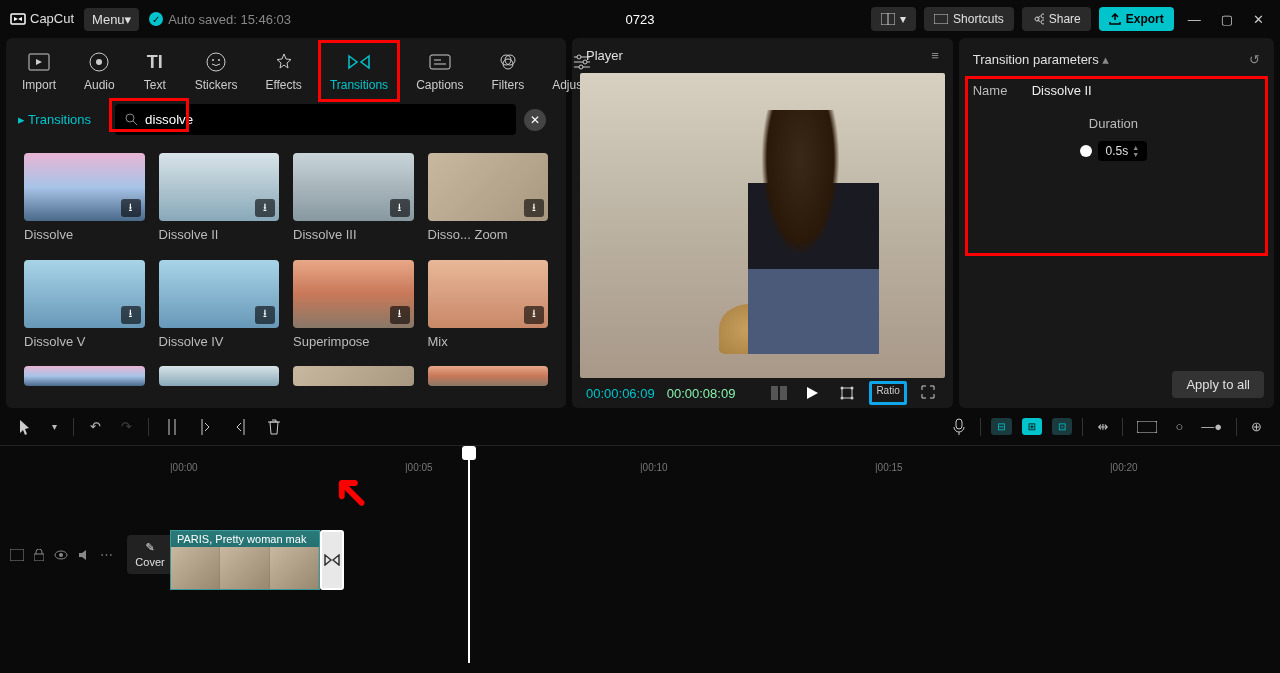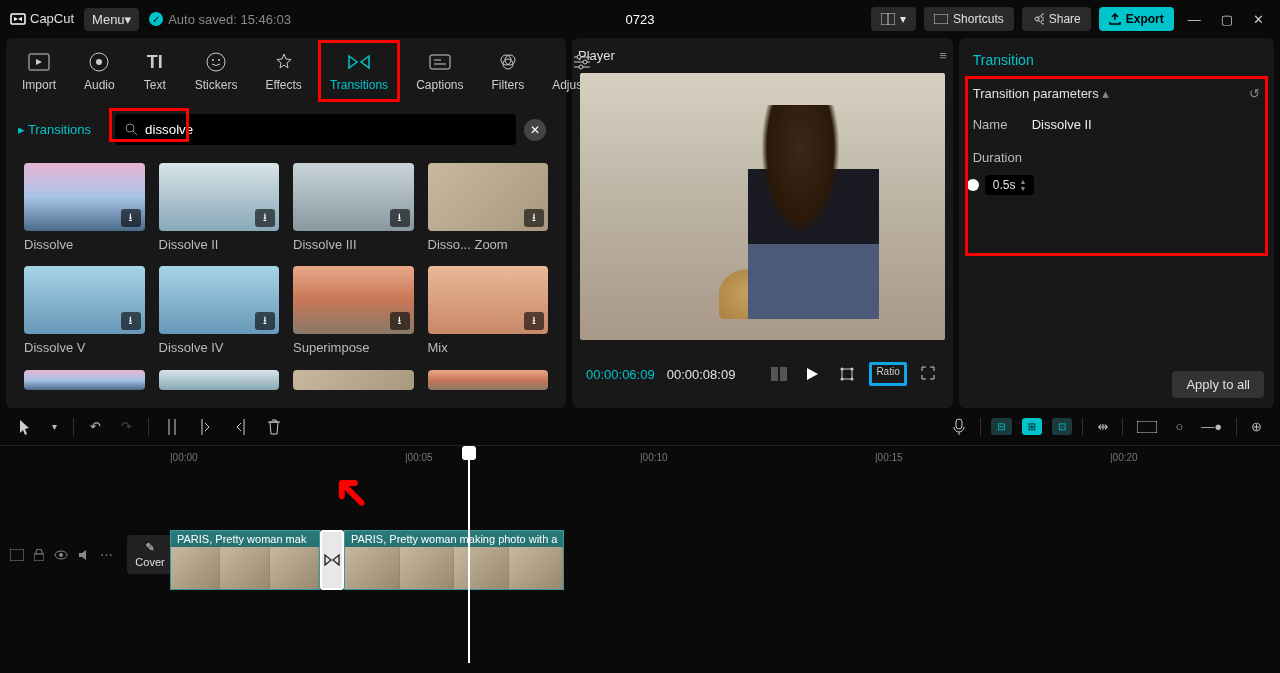--- a/index.html
+++ b/index.html
@@ -39,27 +39,27 @@
   .thumb.sky2{background:linear-gradient(180deg,#d8e4e8 0%,#88a8b8 100%)}
   .thumb.city{background:linear-gradient(180deg,#c8d4d8 0%,#8898a0 100%)}
   .thumb.photo{background:linear-gradient(135deg,#c8b8a0,#a89880)}
   .thumb.tower{background:linear-gradient(180deg,#a8d4e8 0%,#6898b8 100%)}
   .thumb.coast{background:linear-gradient(180deg,#e8a888 0%,#c87858 50%,#887868 100%)}
   .thumb.sunset{background:linear-gradient(180deg,#e8b898 0%,#c88868 100%)}
   .dl-badge{position:absolute;right:4px;bottom:4px;width:20px;height:18px;background:rgba(0,0,0,.6);border-radius:3px;display:flex;align-items:center;justify-content:center;color:#fff;font-size:11px}
   .grid-label{color:#bbb;font-size:13px;white-space:nowrap;overflow:hidden;text-overflow:ellipsis}
   
   .center-panel{flex:1;background:#181818;border-radius:6px;display:flex;flex-direction:column}
-  .player-header{display:flex;align-items:flex-start;justify-content:space-between;padding:10px 6px}
+  .player-header{display:flex;align-items:flex-start;justify-content:space-between;padding:10px 14px}
   .player-view{flex:1;margin:0 8px;border-radius:2px;background:linear-gradient(180deg,#d8d0c0 0%,#c0b8a8 40%,#a89888 100%);position:relative}
   .figure-shape{position:absolute;right:18%;top:12%;width:36%;height:80%;background:radial-gradient(ellipse at 40% 20%,#3a2818 0%,#2a1808 30%,transparent 35%),linear-gradient(180deg,transparent 0%,transparent 30%,#1a1a22 30%,#1a1a22 65%,#4a5a78 65%)}
   .basket{position:absolute;left:38%;bottom:8%;width:60px;height:50px;background:radial-gradient(ellipse,#c8a060,#a88040);border-radius:50% 50% 10% 10%}
-  .player-controls{display:flex;align-items:center;padding:22px 14px;gap:12px}
+  .player-controls{display:flex;align-items:center;padding:3px 14px;gap:12px}
   .time-cur{color:#00c4cc;font-variant-numeric:tabular-nums}
-  .time-tot{color:#e5e5e5;font-variant-numeric:tabular-nums}
+  .time-tot{color:#86efac;font-variant-numeric:tabular-nums}
   .pc-center{margin-left:20px;display:flex;gap:10px}
   .pc-right{margin-left:auto;display:flex;gap:10px}
   .pc-btn{cursor:pointer;color:#ccc;padding:4px}
   .ratio-btn{border:3px solid #0ea5e9;padding:1px 4px;font-size:10px;border-radius:2px}
   
   .right-panel{width:320px;background:#181818;border-radius:6px;padding:14px;display:flex;flex-direction:column;position:relative}
   .rp-title{color:#00c4cc;font-size:14px;font-weight:500;margin-bottom:18px}
   .rp-section{font-weight:500;margin-bottom:16px;display:flex;align-items:center;justify-content:space-between}
   .rp-row{display:flex;align-items:flex-end;margin-bottom:18px;gap:4px}
   .rp-label{color:#bbb;font-size:13px;width:55px}
@@ -78,21 +78,21 @@
   .tl-right{margin-left:auto;display:flex;gap:10px;align-items:center}
   .tl-chip{background:#1a3a3e;padding:3px 6px;border-radius:3px;color:#00c4cc;font-size:10px}
   
   .tl-body{flex:1;display:flex;position:relative}
   .tl-left-tools{width:130px;display:flex;align-items:center;padding:0 10px;gap:10px}
   .tl-left-icons{display:flex;flex-direction:row;gap:10px;color:#888;align-items:center}
   .cover-btn{background:#222;border-radius:4px;padding:6px 8px;display:flex;flex-direction:column;align-items:center;gap:2px;font-size:11px;cursor:pointer}
   
   .tl-tracks{flex:1;position:relative}
   .ruler{height:26px;position:relative;color:#777;font-size:10px}
-  .ruler-tick{position:absolute;top:6px}
+  .ruler-tick{position:absolute;top:16px}
   .playhead{position:absolute;top:0;bottom:0;width:2px;background:#fff;z-index:10}
   .playhead::before{content:'';position:absolute;top:0;left:-6px;width:14px;height:14px;background:#fff;border-radius:3px}
   
   .clip-track{position:absolute;top:84px;height:60px;display:flex}
   .clip{background:linear-gradient(180deg,#2a7a7a,#1a5a5a);border:1px solid #3a9a9a;position:relative;overflow:hidden}
   .clip-label{position:absolute;top:2px;left:6px;font-size:11px;color:#fff;z-index:2;white-space:nowrap}
   .clip-frames{position:absolute;inset:0;top:16px;display:flex}
   .frame{flex:1;background:linear-gradient(135deg,#c8b8a0,#988870);border-right:1px solid rgba(0,0,0,.2)}
   .transition-marker{width:24px;background:#e8e8e8;border-radius:3px;display:flex;align-items:center;justify-content:center;color:#333;border:2px solid #fff;z-index:5;position:relative}
   
@@ -231,21 +231,21 @@
               <line x1="2" y1="9" x2="18" y2="9" stroke="#ccc"></line>
               <circle cx="13" cy="9" r="2" stroke="#ccc" fill="#181818"></circle>
               <line x1="2" y1="14" x2="18" y2="14" stroke="#ccc"></line>
               <circle cx="9" cy="14" r="2" stroke="#ccc" fill="#181818"></circle>
             </svg>
           </span>
         <span>Adjustment</span>
       </div>
     </div>
 
-    <div style="display:flex;margin-top:18px">
+    <div style="display:flex;margin-top:8px">
       <div class="side-tab">
         <div class="side-tab-btn">▸ <span>Transitions</span></div>
       </div>
       <div style="flex:1;position:relative">
         <div class="search-row" style="position:relative">
           <span class="search-icon">
               <svg width="13" height="13">
                 <circle cx="5" cy="5" r="4" stroke="#888" fill="none"></circle>
                 <line x1="8" y1="8" x2="12" y2="12" stroke="#888"></line>
               </svg>
@@ -362,30 +362,29 @@
         <span class="pc-btn">
             <svg width="14" height="14">
               <path d="M1 5V1h4M13 5V1H9M1 9v4h4M13 9v4H9" stroke="#ccc" fill="none"></path>
             </svg>
           </span>
       </div>
     </div>
   </div>
 
   <div class="right-panel">
-    <div class="rp-title">Transition</div>
     <div class="rp-section">
       <span><span>Transition parameters</span> <span style="color:#888">▴</span></span>
       <span class="reset-icon">↺</span>
     </div>
     <div class="rp-row">
       <span class="rp-label">Name</span>
       <span class="rp-value">Dissolve II</span>
     </div>
-    <div class="rp-row" style="flex-direction:column;align-items:flex-start;gap:10px">
+    <div class="rp-row" style="flex-direction:column;align-items:center;gap:10px">
       <span class="rp-label">Duration</span>
       <div style="display:flex;align-items:center;gap:12px">
         <div class="slider-track">
           <div class="slider-fill" style="width:25%"></div>
           <div class="slider-thumb" style="left:25%"></div>
         </div>
         <div class="spin-box">
           <span>0.5s</span>
           <span style="display:flex;flex-direction:column;font-size:7px;line-height:7px;color:#888">
               <span>▲</span>
@@ -509,26 +508,17 @@
               <div class="frame"></div>
               <div class="frame"></div>
               <div class="frame"></div>
             </div>
         </div>
         <div class="transition-marker">
           <svg width="16" height="12">
               <path d="M1 1l6 5-6 5z M15 1l-6 5 6 5z" stroke="#333" fill="none" stroke-width="1.5"></path>
             </svg>
         </div>
-        <div class="clip" style="width:220px">
-          <div class="clip-label">PARIS, Pretty woman making photo with a</div>
-          <div class="clip-frames">
-              <div class="frame"></div>
-              <div class="frame"></div>
-              <div class="frame"></div>
-              <div class="frame"></div>
-            </div>
-        </div>
       </div>
       <span class="red-arrow" style="left:160px;top:20px">➜</span>
     </div>
   </div>
 </div>
 
 </body></html>

